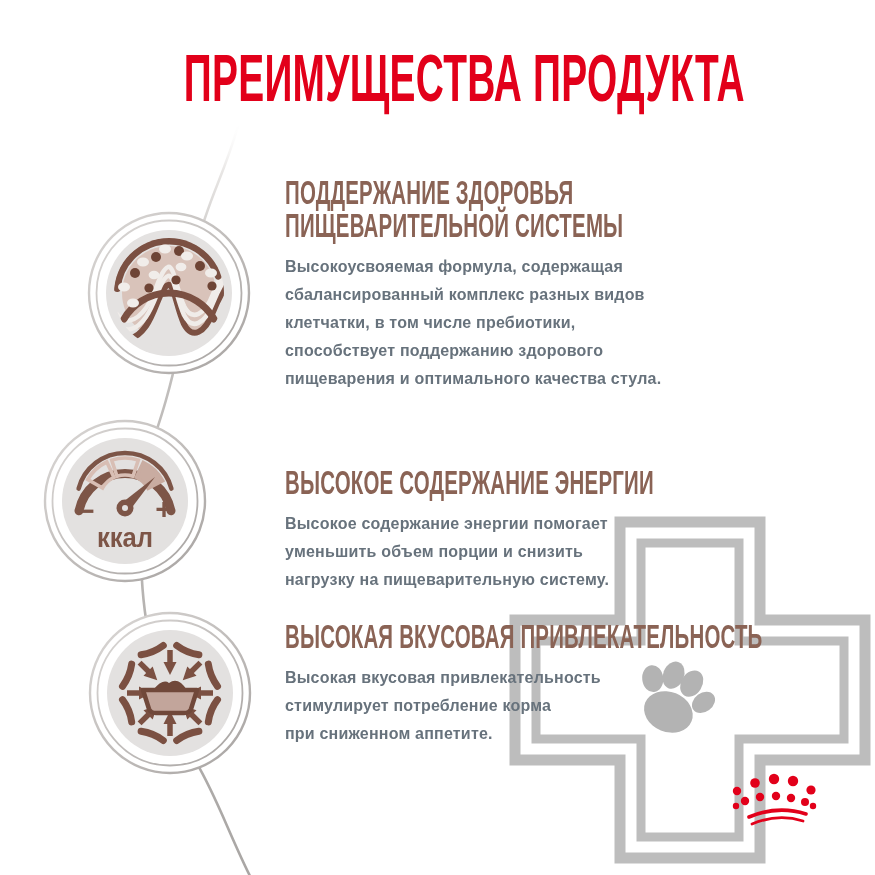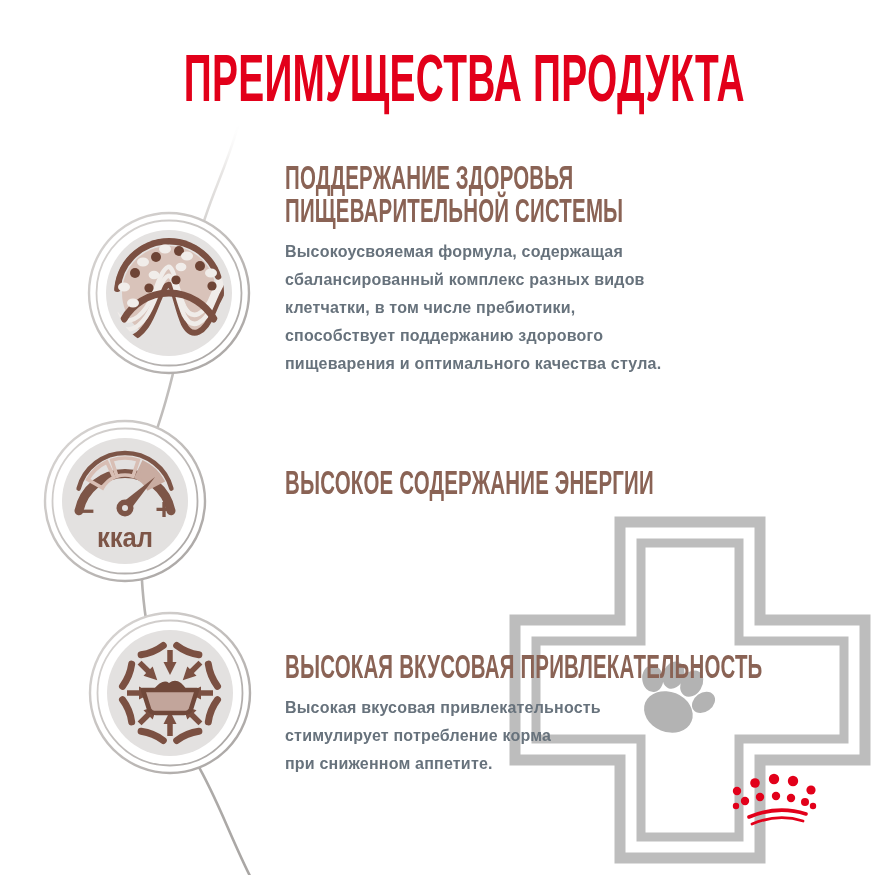--- a/index.html
+++ b/index.html
@@ -17,23 +17,23 @@
   .sec{position:absolute;left:285px;width:580px}
   .sec h2{
     margin:0 0 11px 0;font-weight:700;font-size:33px;line-height:33px;
     color:#8a6355;transform:scaleX(.62);transform-origin:0 0;white-space:nowrap;
     letter-spacing:.3px;
   }
   .sec p{
     margin:0;font-weight:700;font-size:16px;line-height:28px;
     color:#67727c;white-space:nowrap;letter-spacing:.2px;
   }
-  #sec-1{top:161px}
+  #sec-1{top:176px}
   #sec-2{top:466px}
-  #sec-3{top:650px}
+  #sec-3{top:620px}
   svg text{font-family:"Liberation Sans",sans-serif}
 </style>
 </head>
 <body>
 
 <svg class="layer" width="875" height="875" viewBox="0 0 875 875">
   <defs>
     <linearGradient id="ringGrad" x1="0" y1="0" x2="1" y2="1">
       <stop offset="0" stop-color="#dcd9d7"></stop>
       <stop offset="1" stop-color="#a6a2a0"></stop>
@@ -202,18 +202,19 @@
 
 <div class="page-title">ПРЕИМУЩЕСТВА ПРОДУКТА</div>
 
 <section class="sec" id="sec-1">
   <h2>ПОДДЕРЖАНИЕ ЗДОРОВЬЯ<br>ПИЩЕВАРИТЕЛЬНОЙ СИСТЕМЫ</h2>
   <p>Высокоусвояемая формула, содержащая<br>сбалансированный комплекс разных видов<br>клетчатки, в том числе пребиотики,<br>способствует поддержанию здорового<br>пищеварения и оптимального качества стула.</p>
 </section>
 
 <section class="sec" id="sec-2">
   <h2>ВЫСОКОЕ СОДЕРЖАНИЕ ЭНЕРГИИ</h2>
+  <p>Высокое содержание энергии помогает<br>уменьшить объем порции и снизить<br>нагрузку на пищеварительную систему.</p>
 </section>
 
 <section class="sec" id="sec-3">
   <h2>ВЫСОКАЯ ВКУСОВАЯ ПРИВЛЕКАТЕЛЬНОСТЬ</h2>
   <p>Высокая вкусовая привлекательность<br>стимулирует потребление корма<br>при сниженном аппетите.</p>
 </section>
 
 </body></html>

